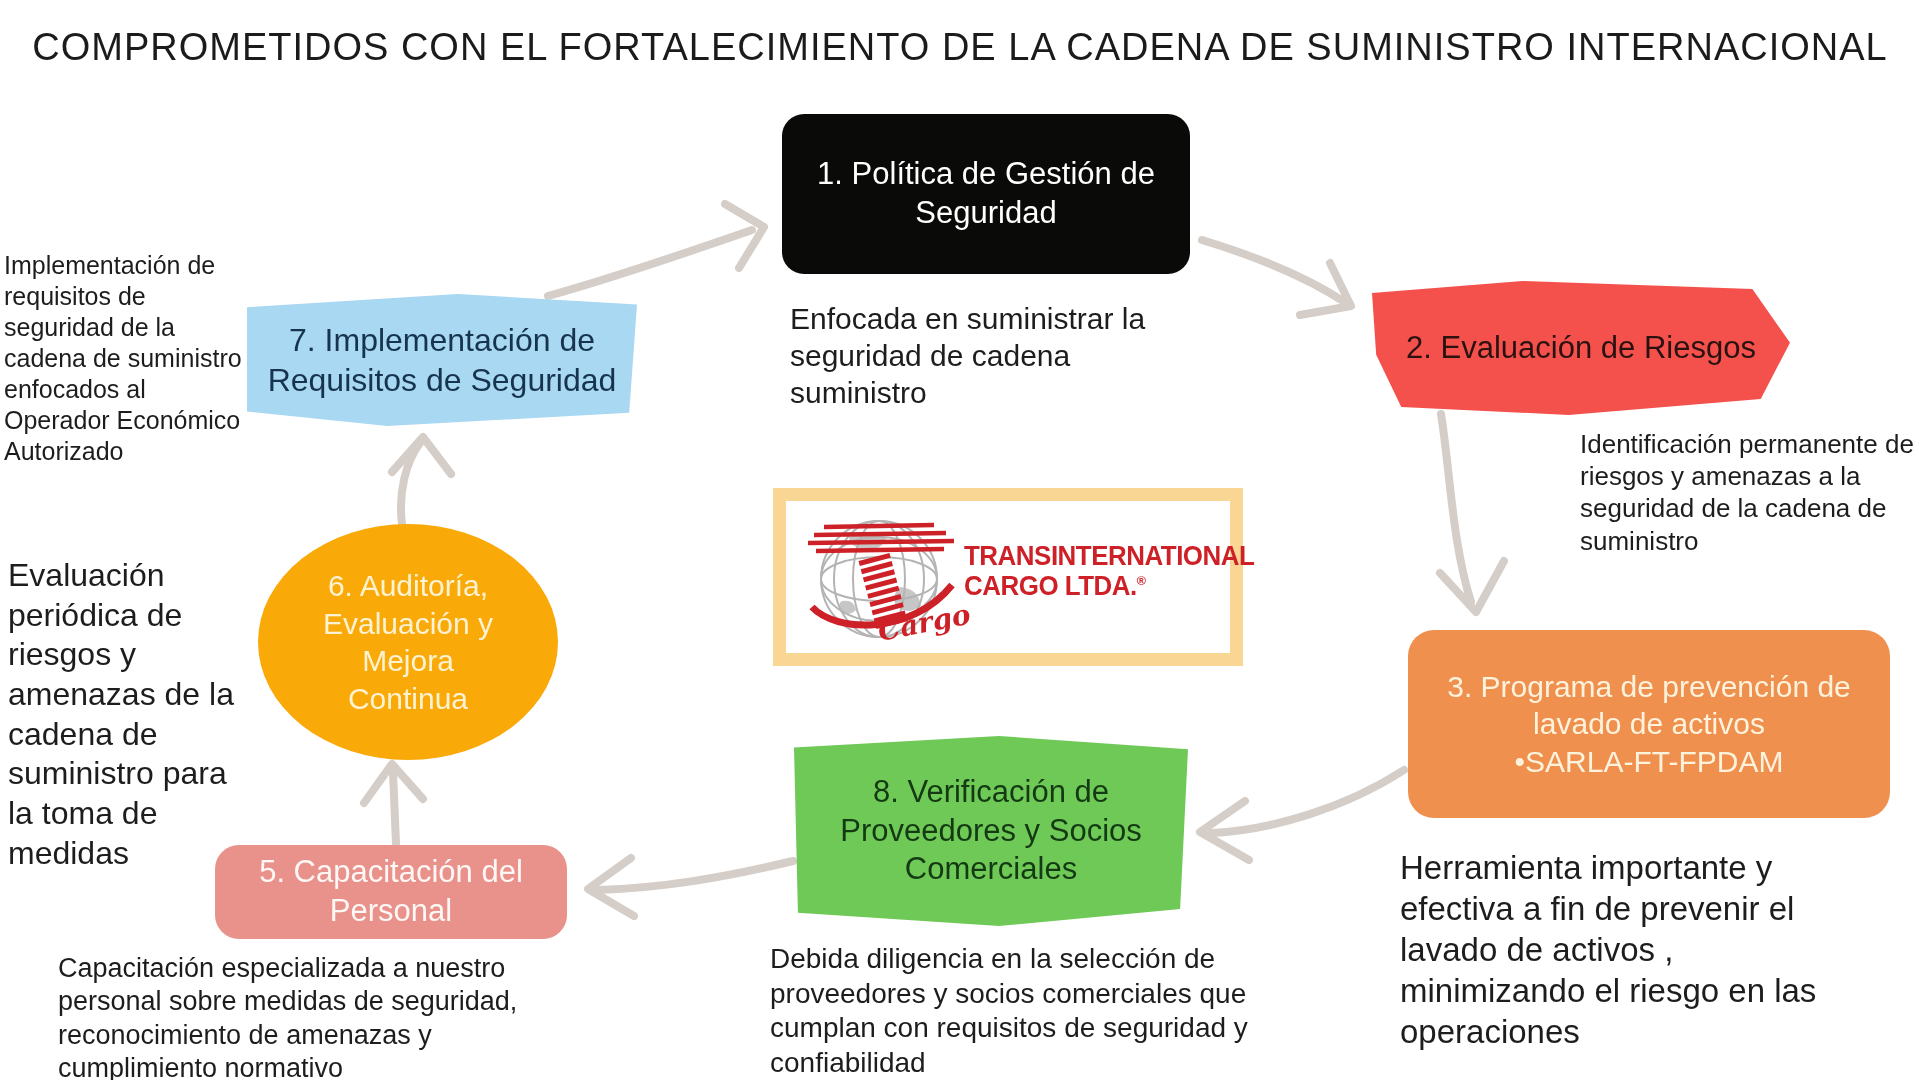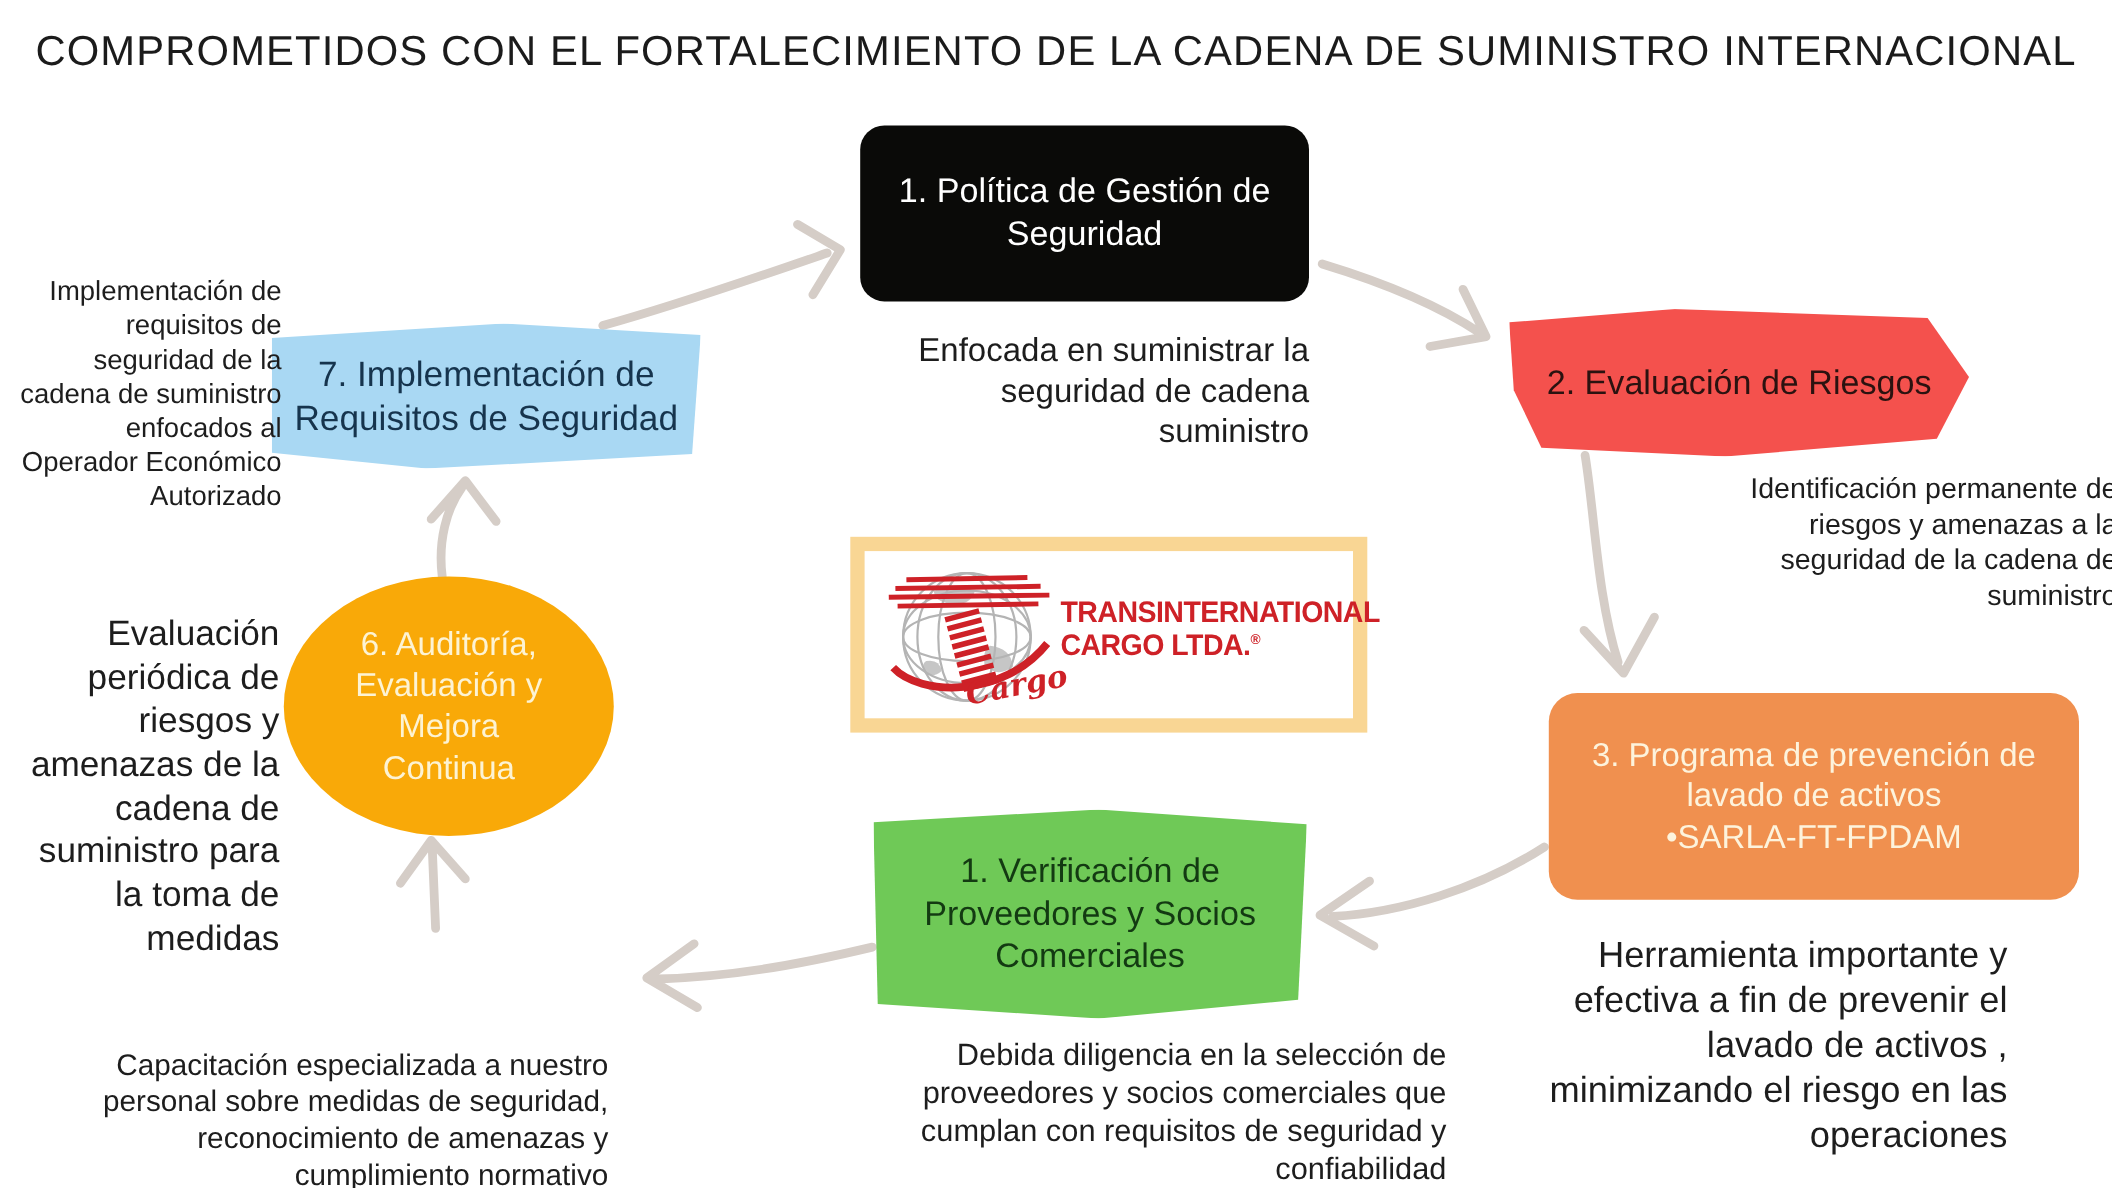--- a/index.html
+++ b/index.html
@@ -6,21 +6,21 @@
   .canvas{
     position:relative;width:1920px;height:1080px;overflow:hidden;
     font-family:"Liberation Sans",sans-serif;background:#ffffff;
   }
   .title{
     position:absolute;top:26px;left:0;width:100%;text-align:center;
     font-size:38px;letter-spacing:1px;color:var(--title_text);white-space:nowrap;
   }
   .shape{position:absolute;display:flex;align-items:center;justify-content:center;
     text-align:center;line-height:1.25;z-index:2;}
-  .desc{position:absolute;text-align:right;color:var(--desc_text);line-height:1.24;z-index:2;}
+  .desc{position:absolute;text-align:left;color:var(--desc_text);line-height:1.24;z-index:2;}
   .arrows{position:absolute;left:0;top:0;z-index:1;}
 
   .s1{left:782px;top:114px;width:408px;height:160px;background:var(--step1_bg);
       color:var(--step1_text);border-radius:22px;font-size:31px;padding:0 4px;box-sizing:border-box;}
   .d1{left:790px;top:300px;width:400px;font-size:30px;}
 
   .s2{left:1372px;top:281px;width:418px;height:134px;background:var(--step2_bg);
       color:var(--step2_text);font-size:31px;
       clip-path:polygon(0% 9%,36% 0%,91% 6%,100% 46%,93% 88%,47% 100%,7% 94%,1% 55%);}
   .d2{left:1580px;top:428px;width:345px;font-size:26px;}
@@ -84,24 +84,27 @@
   </div>
   <div class="desc d2">Identificación permanente de riesgos y amenazas a la seguridad de la cadena de suministro</div>
 
   <div class="shape s3">
     <span>3. Programa de prevención de lavado de activos</span>
     <span>•SARLA-FT-FPDAM</span>
   </div>
   <div class="desc d3">Herramienta importante y efectiva a fin de prevenir el lavado de activos , minimizando el riesgo en las operaciones</div>
 
   <div class="shape s4">
-    <span>1. Verificación de Proveedores y Socios Comerciales</span>
+    <span>8. Verificación de Proveedores y Socios Comerciales</span>
   </div>
   <div class="desc d4">Debida diligencia en la selección de proveedores y socios comerciales que cumplan con requisitos de seguridad y confiabilidad</div>
 
+  <div class="shape s5">
+    <span>5. Capacitación del Personal</span>
+  </div>
   <div class="desc d5">Capacitación especializada a nuestro personal sobre medidas de seguridad, reconocimiento de amenazas y cumplimiento normativo</div>
 
   <div class="shape s6">
     <span>6. Auditoría, Evaluación y Mejora Continua</span>
   </div>
   <div class="desc d6">Evaluación periódica de riesgos y amenazas de la cadena de suministro para la toma de medidas</div>
 
   <div class="shape s7">
     <span>7. Implementación de Requisitos de Seguridad</span>
   </div>

